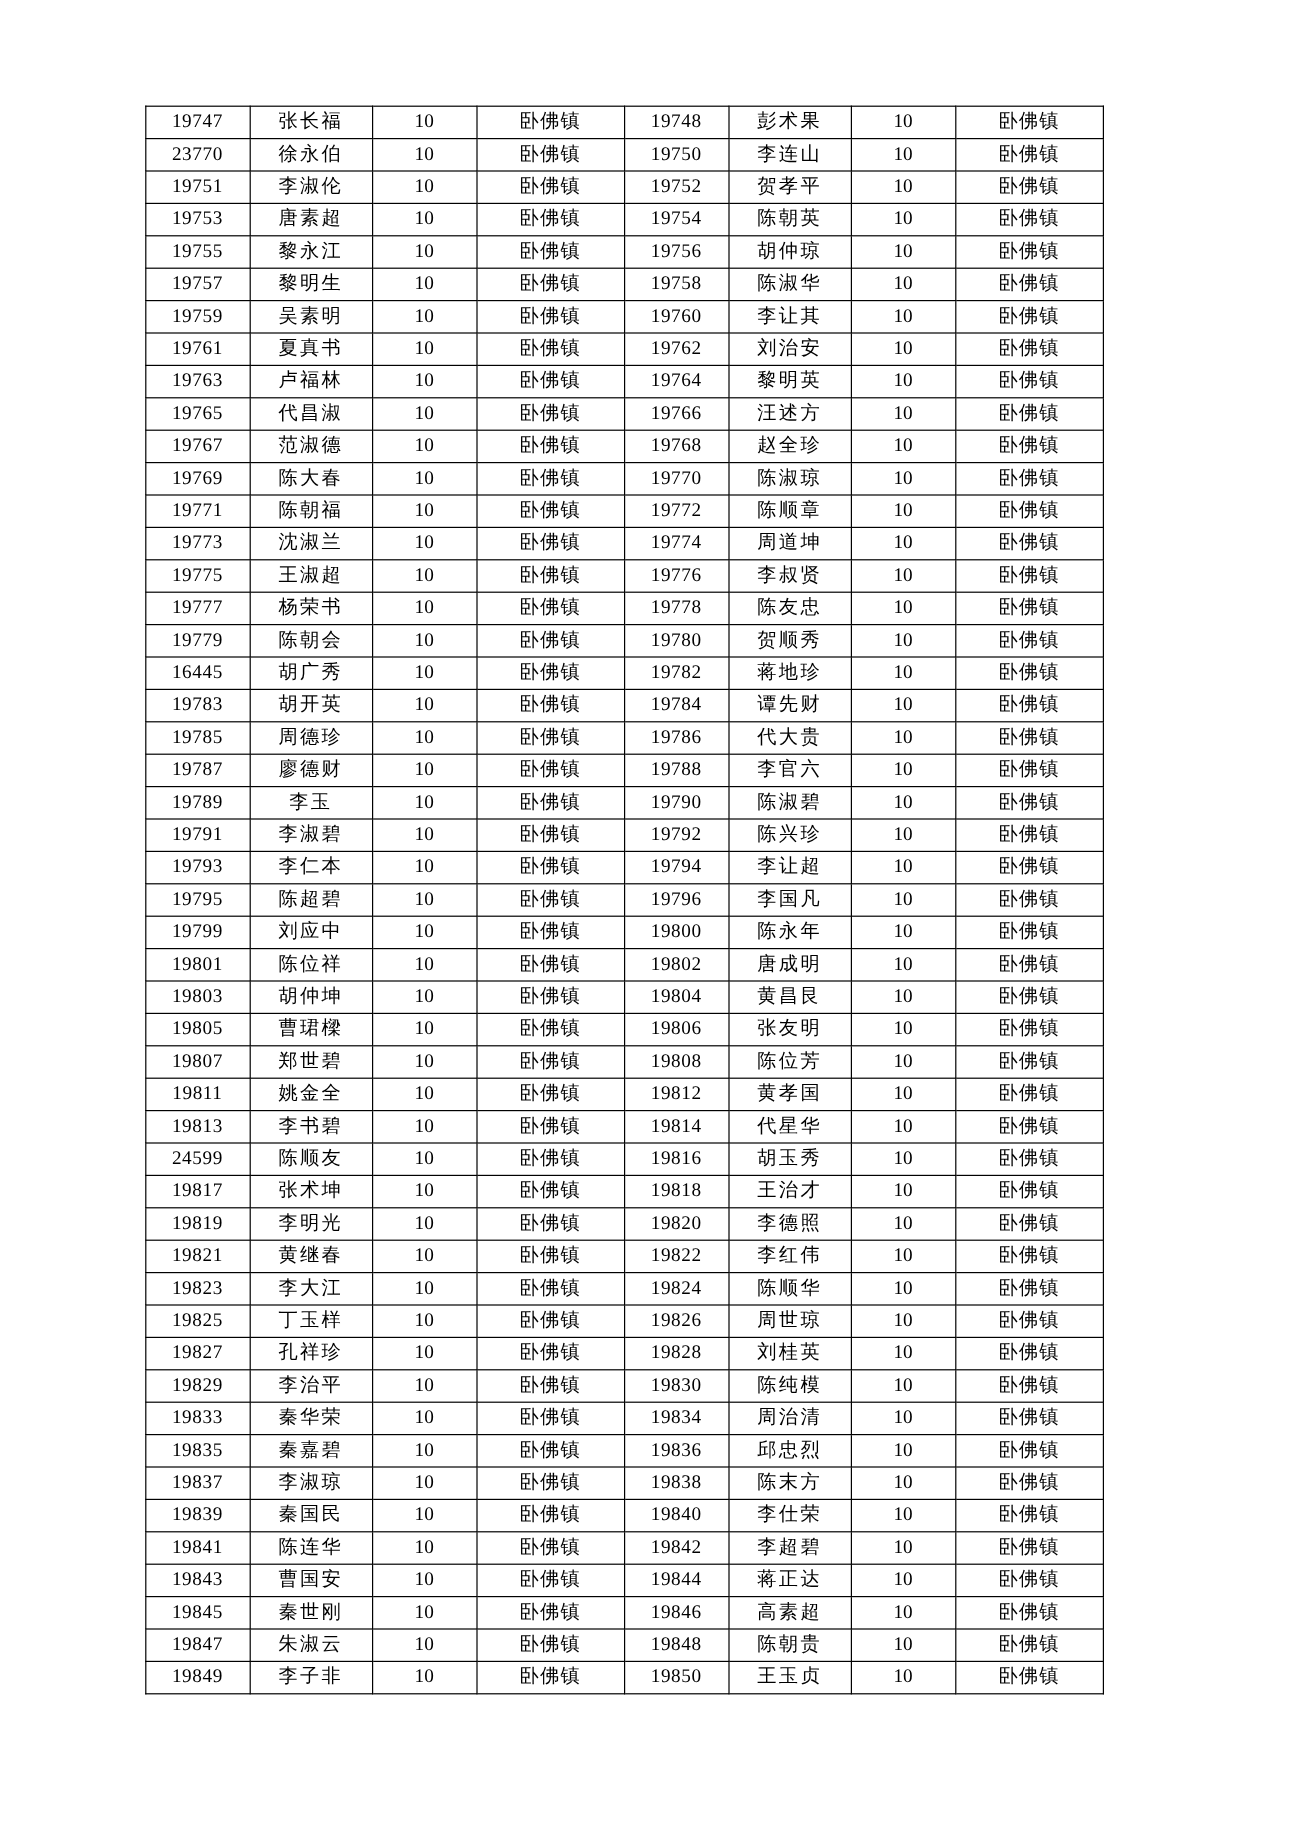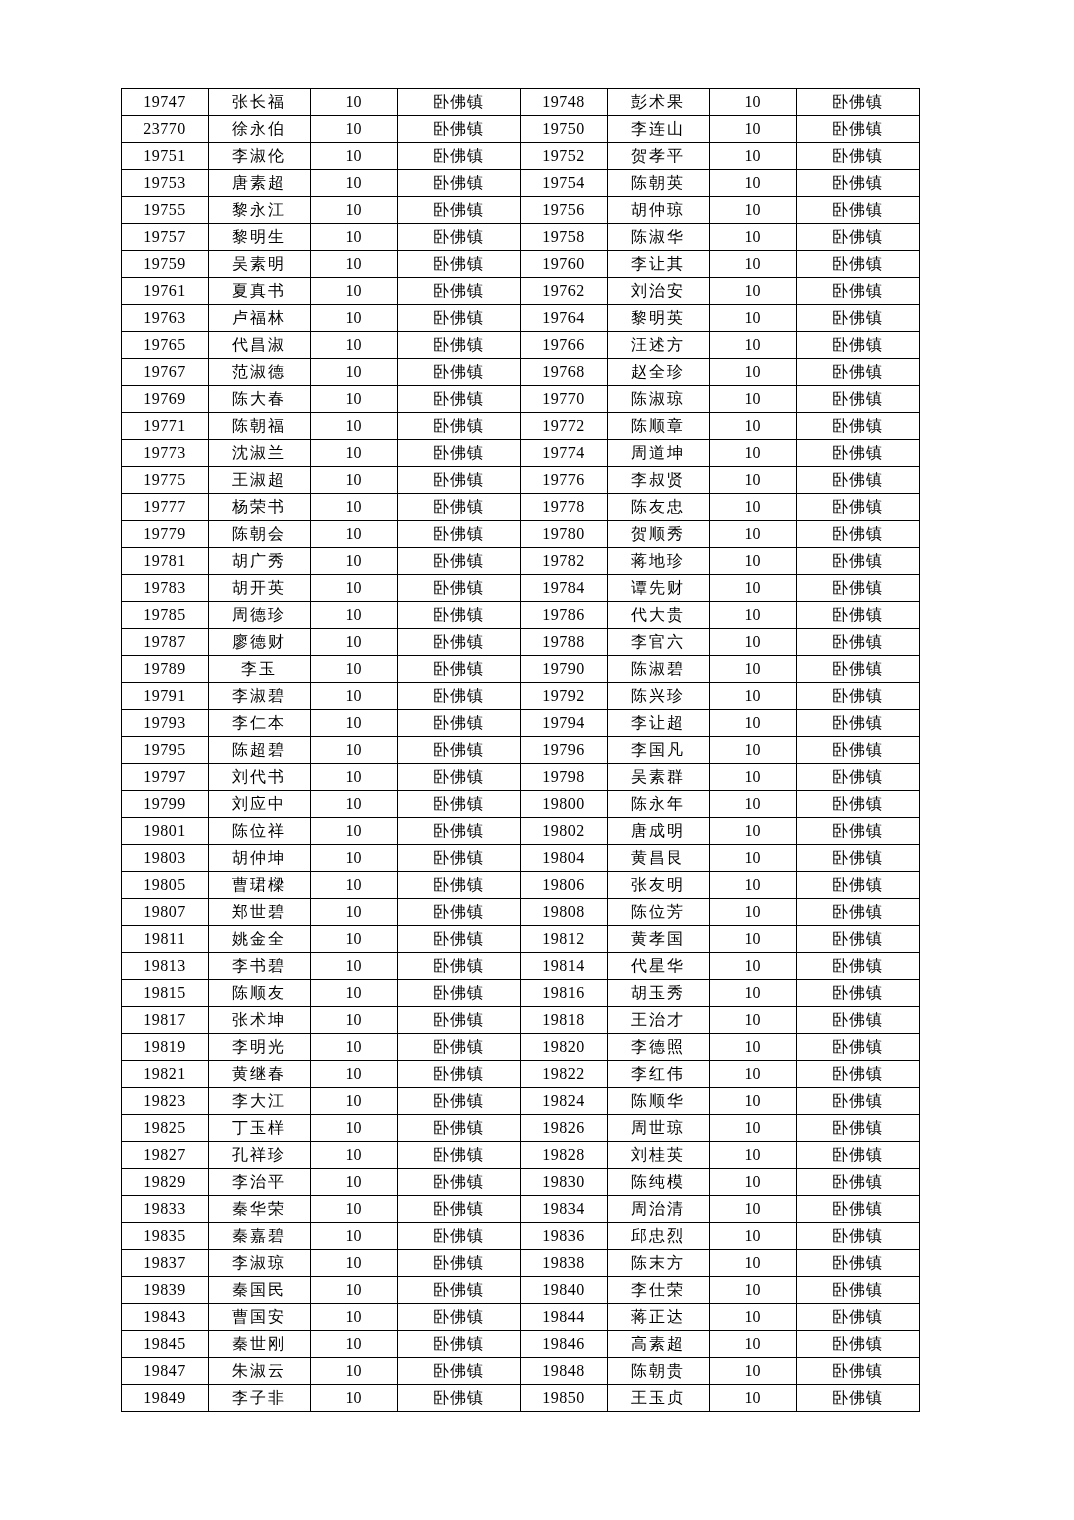--- a/index.html
+++ b/index.html
@@ -229,21 +229,21 @@
             <td class="c-id">19779</td>
             <td class="c-name">陈朝会</td>
             <td class="c-num">10</td>
             <td class="c-town">卧佛镇</td>
             <td class="c-id">19780</td>
             <td class="c-name">贺顺秀</td>
             <td class="c-num">10</td>
             <td class="c-town">卧佛镇</td>
           </tr>
           <tr>
-            <td class="c-id">19781</td>
+            <td class="c-id">16445</td>
             <td class="c-name">胡广秀</td>
             <td class="c-num">10</td>
             <td class="c-town">卧佛镇</td>
             <td class="c-id">19782</td>
             <td class="c-name">蒋地珍</td>
             <td class="c-num">10</td>
             <td class="c-town">卧佛镇</td>
           </tr>
           <tr>
             <td class="c-id">19783</td>
@@ -309,30 +309,20 @@
             <td class="c-id">19795</td>
             <td class="c-name">陈超碧</td>
             <td class="c-num">10</td>
             <td class="c-town">卧佛镇</td>
             <td class="c-id">19796</td>
             <td class="c-name">李国凡</td>
             <td class="c-num">10</td>
             <td class="c-town">卧佛镇</td>
           </tr>
           <tr>
-            <td class="c-id">19797</td>
-            <td class="c-name">刘代书</td>
-            <td class="c-num">10</td>
-            <td class="c-town">卧佛镇</td>
-            <td class="c-id">19798</td>
-            <td class="c-name">吴素群</td>
-            <td class="c-num">10</td>
-            <td class="c-town">卧佛镇</td>
-          </tr>
-          <tr>
             <td class="c-id">19799</td>
             <td class="c-name">刘应中</td>
             <td class="c-num">10</td>
             <td class="c-town">卧佛镇</td>
             <td class="c-id">19800</td>
             <td class="c-name">陈永年</td>
             <td class="c-num">10</td>
             <td class="c-town">卧佛镇</td>
           </tr>
           <tr>
@@ -389,21 +379,21 @@
             <td class="c-id">19813</td>
             <td class="c-name">李书碧</td>
             <td class="c-num">10</td>
             <td class="c-town">卧佛镇</td>
             <td class="c-id">19814</td>
             <td class="c-name">代星华</td>
             <td class="c-num">10</td>
             <td class="c-town">卧佛镇</td>
           </tr>
           <tr>
-            <td class="c-id">19815</td>
+            <td class="c-id">24599</td>
             <td class="c-name">陈顺友</td>
             <td class="c-num">10</td>
             <td class="c-town">卧佛镇</td>
             <td class="c-id">19816</td>
             <td class="c-name">胡玉秀</td>
             <td class="c-num">10</td>
             <td class="c-town">卧佛镇</td>
           </tr>
           <tr>
             <td class="c-id">19817</td>
@@ -505,20 +495,30 @@
             <td class="c-num">10</td>
             <td class="c-town">卧佛镇</td>
           </tr>
           <tr>
             <td class="c-id">19839</td>
             <td class="c-name">秦国民</td>
             <td class="c-num">10</td>
             <td class="c-town">卧佛镇</td>
             <td class="c-id">19840</td>
             <td class="c-name">李仕荣</td>
+            <td class="c-num">10</td>
+            <td class="c-town">卧佛镇</td>
+          </tr>
+          <tr>
+            <td class="c-id">19841</td>
+            <td class="c-name">陈连华</td>
+            <td class="c-num">10</td>
+            <td class="c-town">卧佛镇</td>
+            <td class="c-id">19842</td>
+            <td class="c-name">李超碧</td>
             <td class="c-num">10</td>
             <td class="c-town">卧佛镇</td>
           </tr>
           <tr>
             <td class="c-id">19843</td>
             <td class="c-name">曹国安</td>
             <td class="c-num">10</td>
             <td class="c-town">卧佛镇</td>
             <td class="c-id">19844</td>
             <td class="c-name">蒋正达</td>

